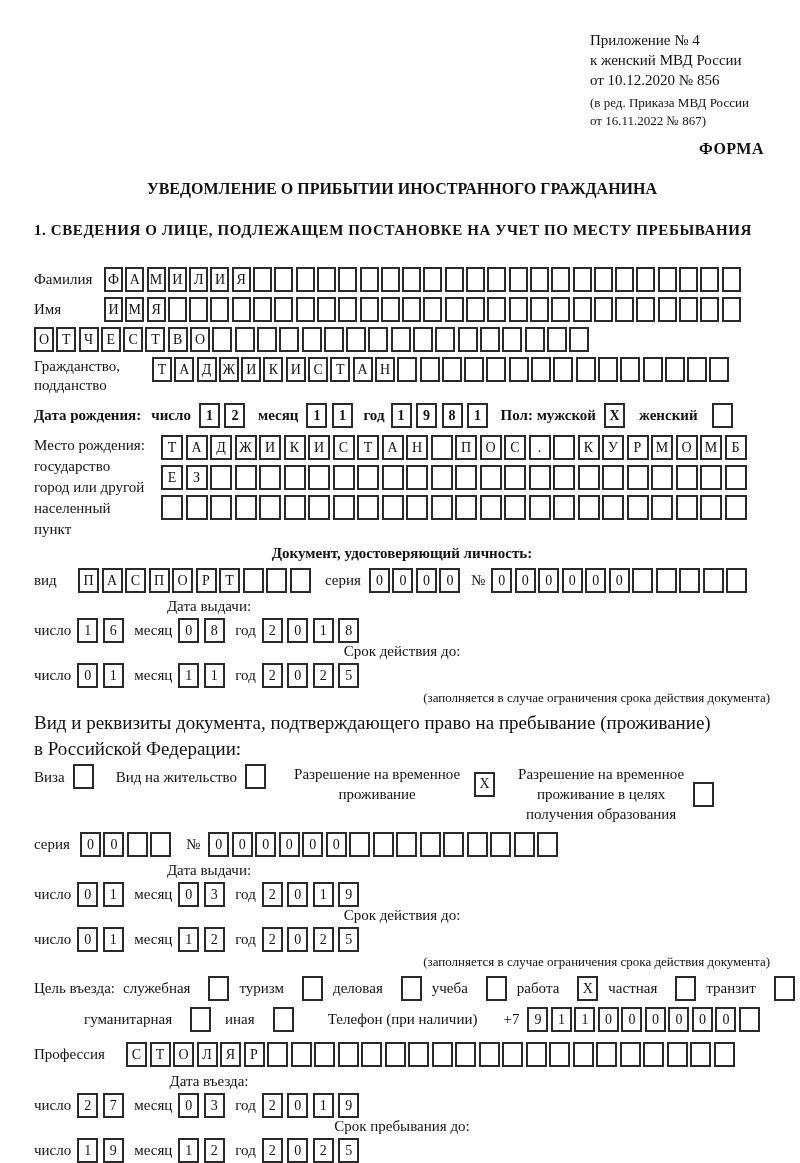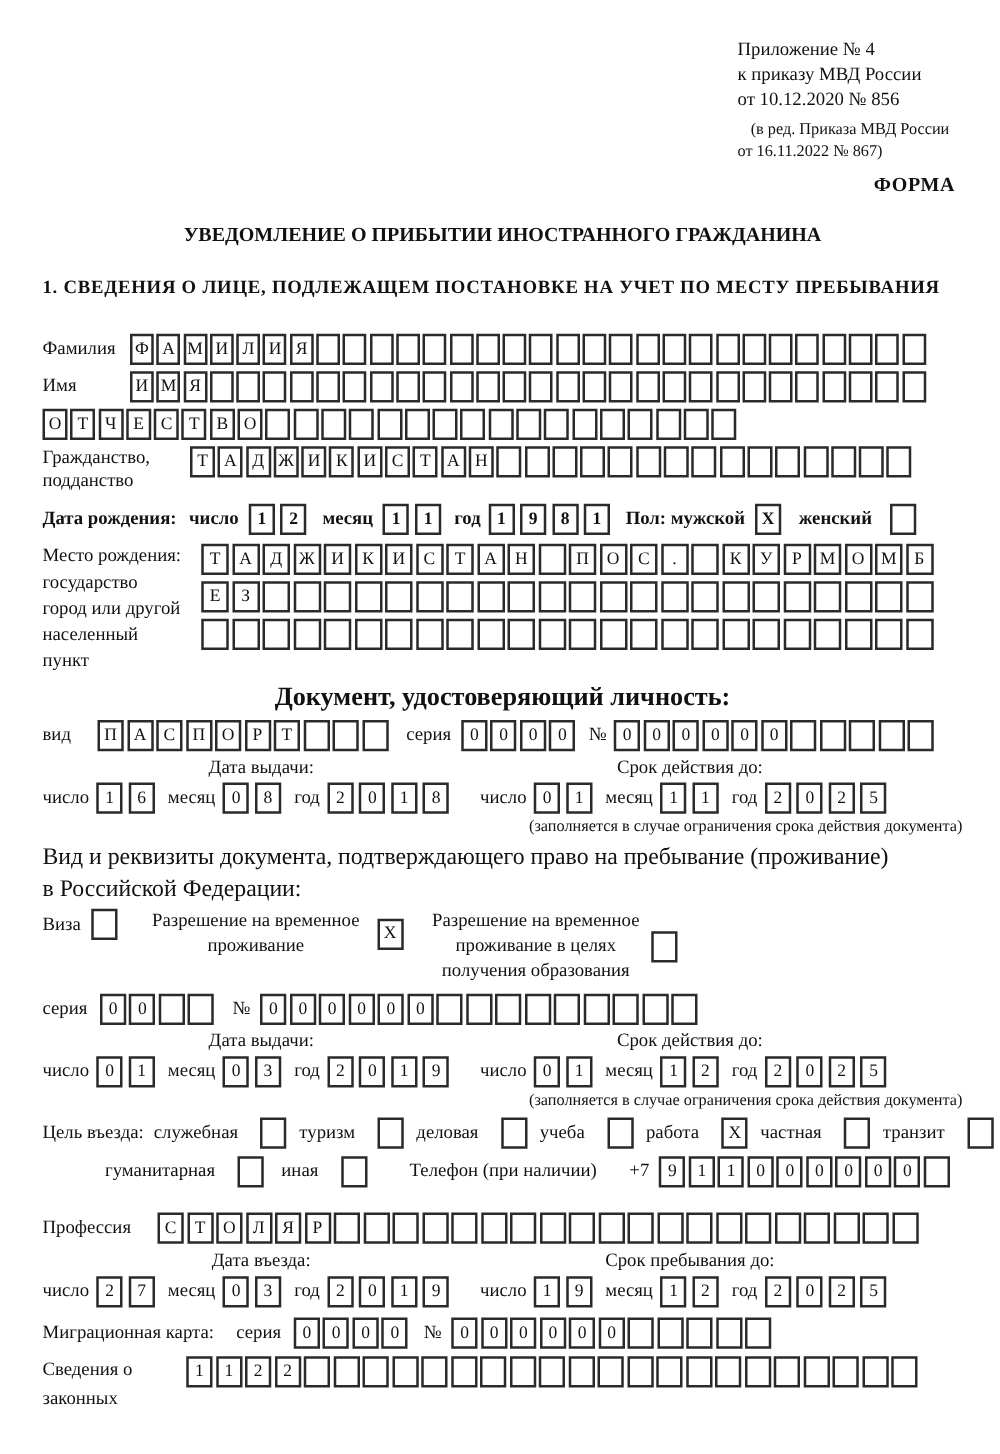--- a/index.html
+++ b/index.html
@@ -2,21 +2,21 @@
 <html><head>
 <meta charset="utf-8">
 <style>
   html,body { margin:0; padding:0; background:#fff; }
   body { width:800px; height:1163px; font-family:"Liberation Serif", serif; color:#111; overflow:hidden; }
   .page { box-sizing:border-box; width:800px; height:1163px; padding:30px 30px 0 34px; }
 
   
   .hdr { margin-left:556px; font-size:15px; line-height:20px; }
   .hdr .small { font-size:13px; line-height:18px; }
-  .hdr .gap { margin-top:4px;text-align:center; }
+  .hdr .gap { margin-top:4px; }
   .forma { text-align:right; padding-right:6px; font-weight:bold; font-size:16px; margin-top:10px; letter-spacing:0.5px; }
 
   .title { text-align:center; font-weight:bold; font-size:16px; margin-top:18px; line-height:26px; }
   .blank-line { display:inline-block; width:54px; border-bottom:2px solid #333; margin-left:12px; vertical-align:baseline; }
 
   .sec { font-weight:bold; font-size:15px; margin-top:20px; letter-spacing:0.6px; }
 
   .form { margin-top:28px; font-size:15px; }
   .row { display:flex; align-items:center; margin-bottom:5px; }
   .row.top { align-items:flex-start; }
@@ -39,23 +39,23 @@
   .w-mesto { width:115px; }
   .w-vid { width:44px; }
   .w-prof { width:92px; }
   .w-migr { width:155px; }
   .w-sved { width:115px; }
 
   .ml6{margin-left:6px;} .ml8{margin-left:8px;} .ml10{margin-left:10px;} .ml12{margin-left:12px;}
   .ml14{margin-left:14px;} .ml22{margin-left:22px;} .mr6{margin-right:6px;} .mr8{margin-right:8px;} .mr10{margin-right:10px;}
 
   .stack > div { margin-bottom:5px; }
-  .center-bold { text-align:center; font-weight:bold; font-size:21px; margin:2px 0 6px 0; }
-
-  .dates-row { display:flex; margin-bottom:0; }
+  .center-bold { text-align:center; font-weight:bold; font-size:15px; margin:2px 0 6px 0; }
+
+  .dates-row { display:flex; margin-bottom:0;flex-direction:column; }
   .dgroup { display:inline-block; }
   .dgroup.left { width:350px; flex:none; }
   .dhead { text-align:center; font-size:15px; margin-bottom:3px; }
   .dline { display:flex; align-items:center; }
   .dline .lbl { margin-right:6px; }
   .dline .cells { margin-right:6px; }
   .note { text-align:right; font-size:13px; margin:2px 0 6px 0; }
 
   .intro { font-size:19px; line-height:22px; margin-bottom:4px; }
 
@@ -70,21 +70,21 @@
   .purp .item { display:flex; align-items:center; margin-right:10px;gap:12px; }
   .purp .item .cells { margin-left:6px; }
 </style>
 </head>
 <body>
 
 <div class="page">
 
   <div class="hdr">
     <div>Приложение № 4</div>
-    <div>к приказу МВД России</div>
+    <div>к женский МВД России</div>
     <div>от 10.12.2020 № 856</div>
     <div class="small gap">(в ред. Приказа МВД России</div>
     <div class="small">от 16.11.2022 № 867)</div>
   </div>
 
   <div class="forma">ФОРМА</div>
 
   <div class="title">
     <div>УВЕДОМЛЕНИЕ О ПРИБЫТИИ ИНОСТРАННОГО ГРАЖДАНИНА</div>
   </div>
@@ -439,20 +439,26 @@
     <div class="intro">в Российской Федерации:</div>
 
     <div class="opts">
       <div class="opt">
         <span class="optlabel">Виза</span>
         <span class="cells chk">
             <span class="cell"></span>
           </span>
       </div>
       <div class="opt ml22">
+        <span class="optlabel">Вид на жительство</span>
+        <span class="cells chk">
+            <span class="cell"></span>
+          </span>
+      </div>
+      <div class="opt ml22">
         <span class="optlabel c mw175">Разрешение на временное проживание</span>
         <span class="cells chk">
             <span class="cell">X</span>
           </span>
       </div>
       <div class="opt ml22">
         <span class="optlabel c mw165">Разрешение на временное проживание в целях получения образования</span>
         <span class="cells chk">
             <span class="cell"></span>
           </span>
@@ -603,21 +609,21 @@
           <span class="cell">0</span>
           <span class="cell">0</span>
           <span class="cell">0</span>
           <span class="cell">0</span>
           <span class="cell">0</span>
           <span class="cell">0</span>
           <span class="cell"></span>
         </span>
     </div>
 
-    <div class="row" style="margin-top:20px;">
+    <div class="row" style="margin-top:10px;">
       <span class="lbl w-prof">Профессия</span>
       <span class="cells md">
           <span class="cell">С</span>
           <span class="cell">Т</span>
           <span class="cell">О</span>
           <span class="cell">Л</span>
           <span class="cell">Я</span>
           <span class="cell">Р</span>
           <span class="cell"></span>
           <span class="cell"></span>

